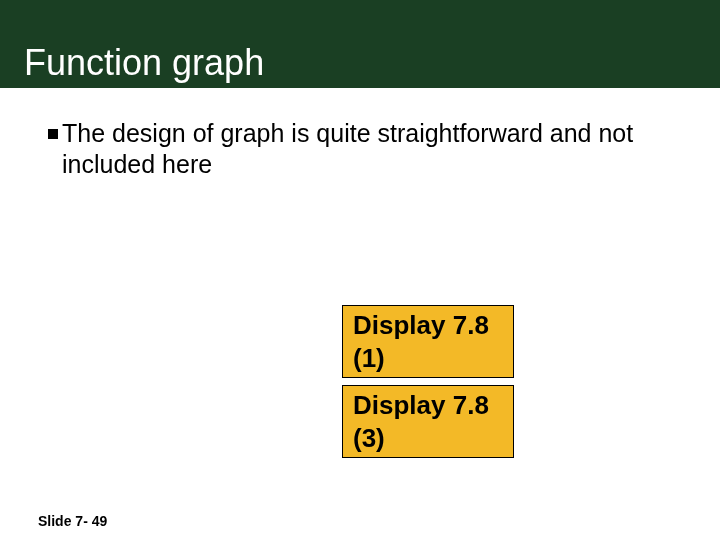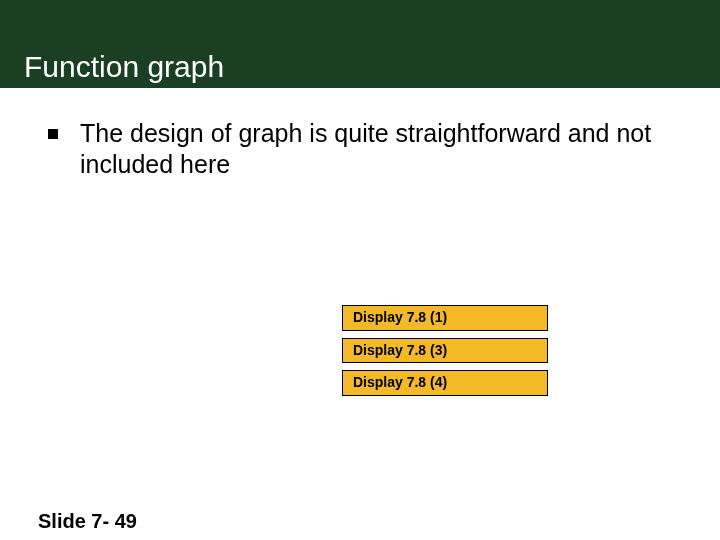--- a/index.html
+++ b/index.html
@@ -13,33 +13,33 @@
   .header {
     background: #1a3f23;
     height: 88px;
     width: 100%;
     display: flex;
     align-items: flex-end;
     padding: 0 0 4px 24px;
   }
   .title {
     color: #ffffff;
-    font-size: 30px;
+    font-size: 36px;
     font-weight: 400;
   }
   .content {
     padding: 30px 48px 0 48px;
   }
   .bullet-block {
     margin-bottom: 52px;
   }
   .bullet-row {
     display: flex;
     align-items: flex-start;
-    gap: 22px;
+    gap: 4px;
   }
   .bullet {
     width: 10px;
     height: 10px;
     background: #000;
     flex: 0 0 10px;
     margin-top: 11px;
   }
   .bullet-text {
     font-size: 25px;
@@ -51,44 +51,44 @@
     left: 342px;
     top: 305px;
     display: flex;
     flex-direction: column;
     gap: 7px;
   }
   .display-button {
     background: #f3b927;
     border: 1.5px solid #000;
     padding: 3px 10px 3px 10px;
-    font-size: 14px;
+    font-size: 26px;
     font-weight: bold;
     color: #000;
-    width: 206px;
+    width: 172px;
     text-align: left;
     line-height: 1.25;
   }
   .footer {
     position: absolute;
     left: 0;
     right: 0;
     bottom: 0;
     height: 38px;
     display: flex;
     align-items: center;
     justify-content: space-between;
     padding: 0 22px 0 38px;
   }
   .copyright {
     font-size: 10px;
     color: #000;
   }
   .slidenum {
-    font-size: 20px;
+    font-size: 14px;
     font-weight: bold;
     color: #000;
   }
 </style>
 </head>
 <body>
 
 <div class="header">
   <div class="title">Function graph</div>
 </div>
@@ -98,18 +98,17 @@
     <div class="bullet-row">
       <div class="bullet"></div>
       <div class="bullet-text">The design of graph is quite straightforward and not included here</div>
     </div>
   </div>
 </div>
 
 <div class="display-stack">
   <div class="display-button">Display 7.8 (1)</div>
   <div class="display-button">Display 7.8 (3)</div>
-  <div class="display-button">Display 7.8 (4)</div>
 </div>
 
 <div class="footer">
   <div class="slidenum">Slide 7- 49</div>
 </div>
 
 </body></html>

